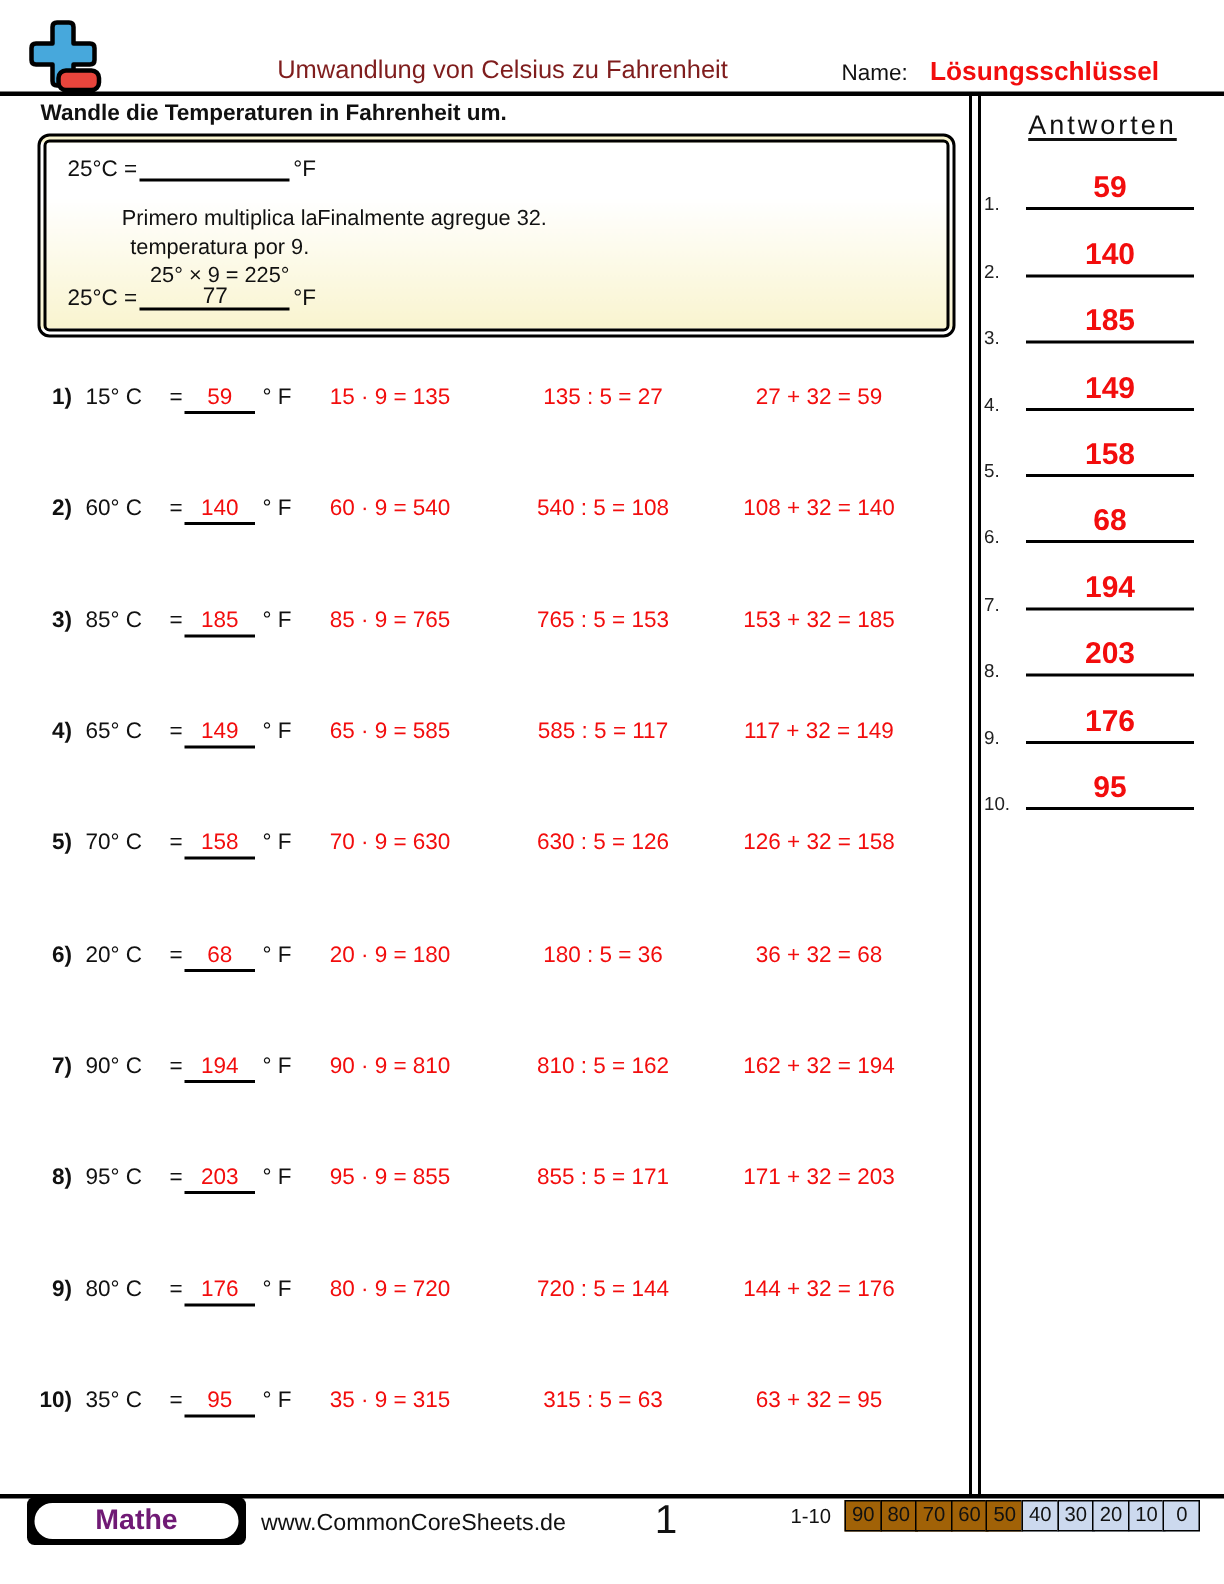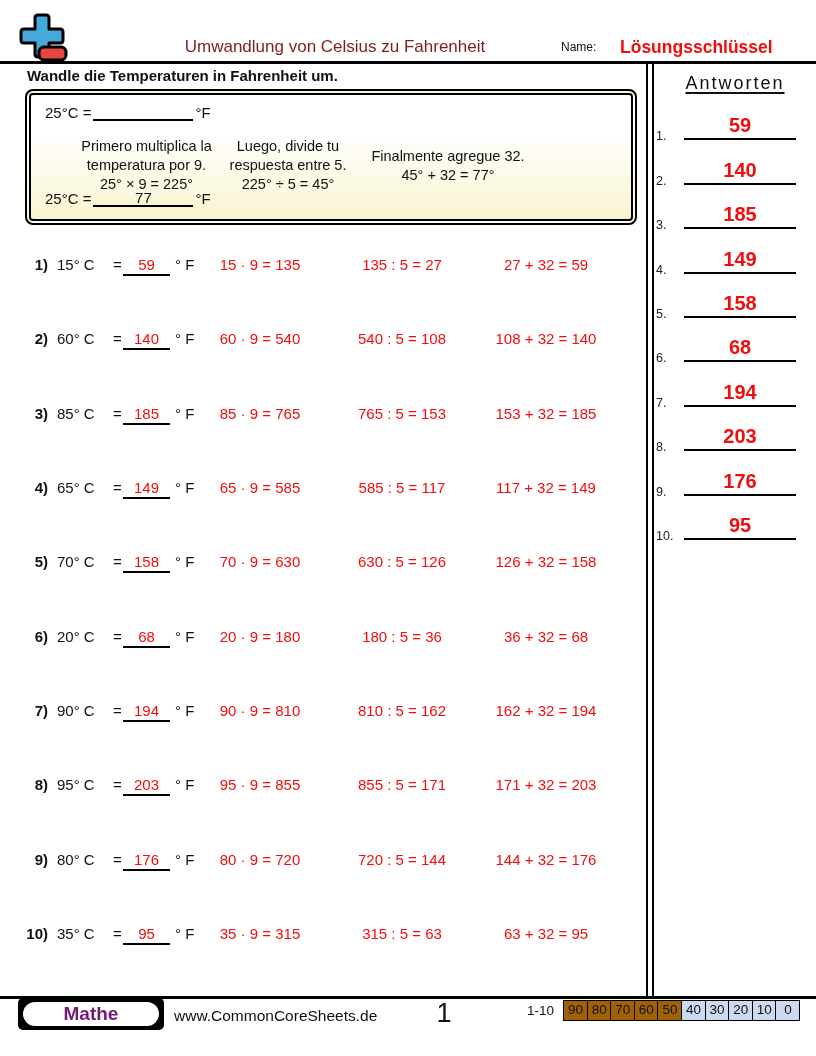--- a/index.html
+++ b/index.html
@@ -4,21 +4,21 @@
 <style>
   * { margin:0; padding:0; box-sizing:border-box; }
   html,body { width:816px; height:1056px; background:#fff; overflow:hidden;
     font-family:"Liberation Sans", sans-serif; color:#111; }
   .page { position:relative; width:816px; height:1056px; }
 
   
   .logo { position:absolute; left:14px; top:12px; width:58px; height:54px; z-index:5; }
   .page-title { position:absolute; left:150px; top:37px; width:370px; text-align:center;
     font-size:17px; color:#7f1d1d; }
-  .name-label { position:absolute; left:561px; top:40px; font-size:12px; }
+  .name-label { position:absolute; left:561px; top:40px; font-size:15px; }
   .name-value { position:absolute; left:620px; top:37px; font-size:17.5px; font-weight:bold; }
   .header-line { position:absolute; left:0; top:61px; width:816px; height:3px; background:#000; }
   .instruction { position:absolute; left:27px; top:67px; font-size:15px; font-weight:bold; }
 
   
   .v-divider { position:absolute; left:646px; top:64px; height:932px; width:8px;
     border-left:2px solid #000; border-right:2px solid #000; }
 
   
   .example-box { position:absolute; left:25px; top:89px; width:612px; height:136px;
@@ -102,28 +102,23 @@
   <div class="example-box">
     <div class="ex-line top">
       <span>25°C =</span><span class="ex-blank"></span><span>°F</span>
     </div>
     <div class="ex-steps">
   <div class="step">
     <div class="step-text">Primero multiplica la temperatura por 9.</div>
     <div class="step-formula">25° × 9 = 225°</div>
   </div>
 
-  <div class="step">
-    <div class="step-text">Luego, divide tu respuesta entre 5.</div>
-    <div class="step-formula">225° ÷ 5 = 45°</div>
-  </div>
 
   <div class="step">
     <div class="step-text">Finalmente agregue 32.</div>
-    <div class="step-formula">45° + 32 = 77°</div>
   </div>
 </div>
     <div class="ex-line bottom">
       <span>25°C =</span><span class="ex-blank"><span>77</span></span><span>°F</span>
     </div>
   </div>
 
   <div class="problems">
   <div class="prob-row">
     <span class="p-num">1)</span>

